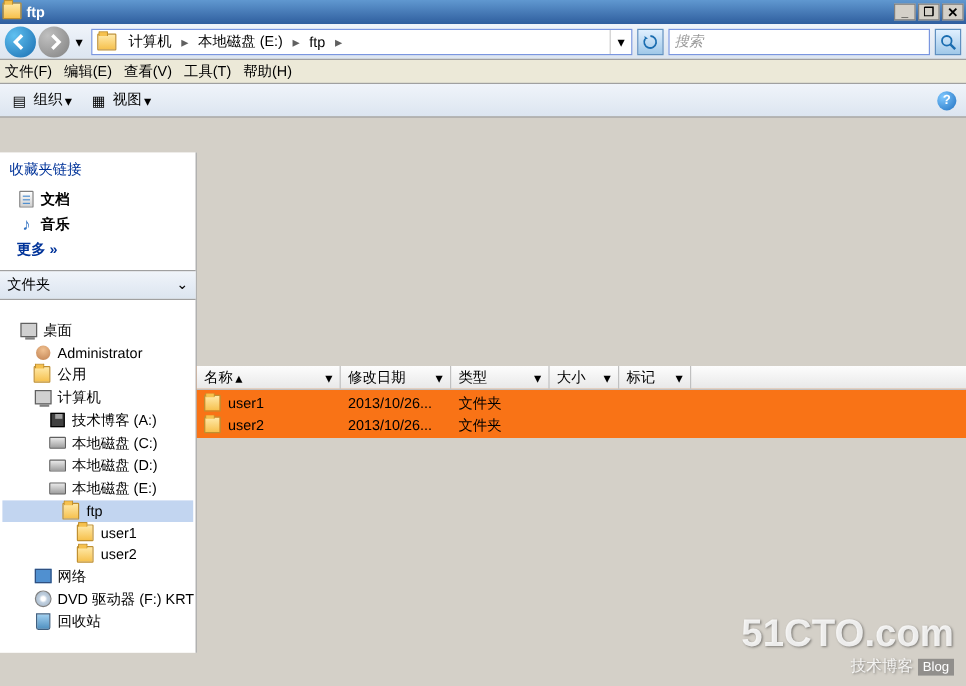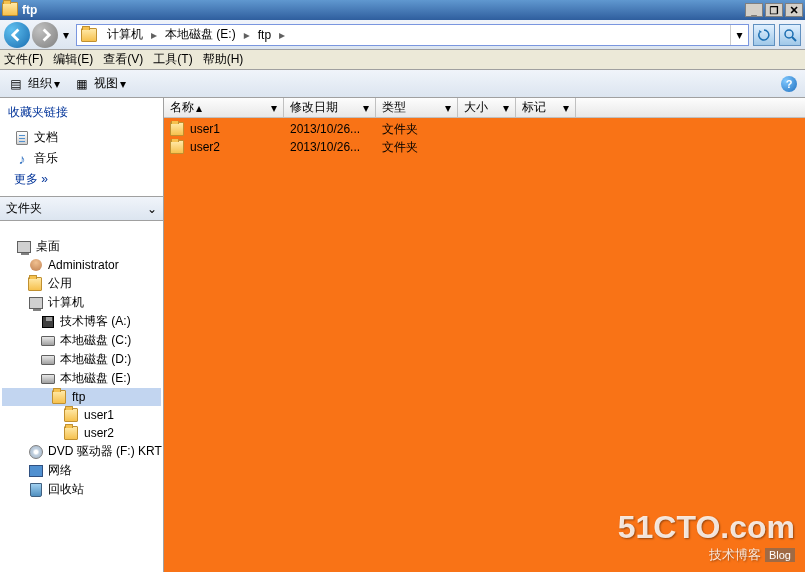--- a/index.html
+++ b/index.html
@@ -23,25 +23,25 @@
 .addr-dd { width: 18px; height: 20px; display: flex; align-items: center; justify-content: center; border-left: 1px solid #ccc; }
 .refresh-btn { width: 22px; height: 22px; background: linear-gradient(#e0f0ff, #a0c8e8); border: 1px solid #6090c0; display: flex; align-items: center; justify-content: center; }
 .searchbox { width: 218px; height: 22px; background: #fff; border: 1px solid #7a96df; display: flex; align-items: center; padding: 0 4px; margin-left: 4px; color: #999; font-style: italic; }
 .searchbtn { width: 22px; height: 22px; background: linear-gradient(#e0f0ff, #a0c8e8); border: 1px solid #6090c0; margin-left: 4px; display: flex; align-items: center; justify-content: center; }
 .menubar { height: 20px; background: #ece9d8; display: flex; align-items: center; padding: 0 4px; gap: 10px; border-bottom: 1px solid #a0a0a0; }
 .menubar span { cursor: default; }
 .toolbar { height: 28px; background: linear-gradient(#f0f4fa, #dce5f0); display: flex; align-items: center; padding: 0 8px; border-bottom: 1px solid #a0a0a0; }
 .toolbar .tbitem { display: flex; align-items: center; margin-right: 14px; }
 .toolbar .dd { margin-left: 2px; }
 .help-icn { margin-left: auto; width: 16px; height: 16px; border-radius: 8px; background: radial-gradient(circle at 30% 30%, #7fc8ff, #2070c0); color: #fff; display: flex; align-items: center; justify-content: center; font-weight: bold; font-size: 11px; }
-.main { display: flex; height: calc(100% - 98px); }
+.main { display: flex; height: calc(100% - 98px); align-items: center; }
 .leftpanel { width: 164px; display: flex; flex-direction: column; background: #fff; border-right: 1px solid #a0a0a0; }
 .fav-section { padding: 6px 8px; }
 .fav-head { color: #003399; font-weight: normal; margin-bottom: 6px; }
-.fav-item { display: flex; align-items: center; padding: 2px 0 2px 6px; }
+.fav-item { display: flex; align-items: center; padding: 2px 0 2px 6px; font-weight: bold; }
 .icn { width: 16px; height: 16px; margin-right: 4px; display: inline-flex; align-items: center; justify-content: center; flex-shrink: 0; }
 .icn-doc { background: linear-gradient(#fff,#d0d0d0); border:1px solid #808080; border-radius:1px; width:12px; height:14px; position:relative;}
 .icn-doc::after{content:"";position:absolute;top:3px;left:2px;right:2px;height:1px;background:#5090d0;box-shadow:0 3px 0 #5090d0,0 6px 0 #5090d0;}
 .icn-pic { background:#5090d0;width:14px;height:12px;border:1px solid #305080;position:relative;}
 .icn-pic::after{content:"";position:absolute;bottom:1px;left:1px;width:4px;height:4px;background:#f0d050;border-radius:2px;}
 .icn-music { color:#3070c0;font-size:14px;}
 .icn-computer { width:14px;height:12px;background:#d0d0d0;border:1px solid #606060;position:relative;}
 .icn-computer::after{content:"";position:absolute;bottom:-3px;left:3px;width:8px;height:2px;background:#808080;}
 .icn-drive { width:14px;height:10px;background:linear-gradient(#e8e8e8,#a0a0a0);border:1px solid #606060;border-radius:1px;}
 .icn-cd { width:14px;height:14px;border-radius:7px;background:radial-gradient(circle,#fff 20%,#c0d0e0 40%,#a0b0c0);border:1px solid #808080;}
@@ -107,20 +107,23 @@
     <span class="addr-seg sep">▸</span>
     <span style="flex:1"></span>
     <div class="addr-dd">▾</div>
   </div>
   <div class="refresh-btn">
     <svg width="14" height="14" viewBox="0 0 14 14">
         <path d="M7 2 A5 5 0 1 1 2.5 4.5" stroke="#1a6db0" stroke-width="1.5" fill="none"></path>
         <path d="M2 2 L2.5 5 L5 4" fill="#1a6db0"></path>
       </svg>
   </div>
+  <div class="searchbox">
+    <span>搜索</span>
+  </div>
   <div class="searchbtn">
     <svg width="14" height="14" viewBox="0 0 14 14">
         <circle cx="6" cy="6" r="4" stroke="#1a6db0" stroke-width="1.5" fill="none"></circle>
         <line x1="9" y1="9" x2="13" y2="13" stroke="#1a6db0" stroke-width="2"></line>
       </svg>
   </div>
 </div>
 
 <div class="menubar">
   <span>文件(F)</span>
@@ -239,33 +242,33 @@
           </span>
           <span>user1</span>
         </div>
         <div class="tree-row ind4">
           <span class="exp"></span>
           <span class="icn">
             <span class="folder-ico"></span>
           </span>
           <span>user2</span>
         </div>
+        <div class="tree-row ind1">
+          <span class="exp"></span>
+          <span class="icn">
+            <span class="icn-net"></span>
+          </span>
+          <span>网络</span>
+        </div>
         <div class="tree-row ind2">
           <span class="exp"></span>
           <span class="icn">
             <span class="icn-cd"></span>
           </span>
           <span>DVD 驱动器 (F:) KRT</span>
-        </div>
-        <div class="tree-row ind1">
-          <span class="exp"></span>
-          <span class="icn">
-            <span class="icn-net"></span>
-          </span>
-          <span>网络</span>
         </div>
         <div class="tree-row ind1">
           <span class="exp"></span>
           <span class="icn">
             <span class="icn-recycle"></span>
           </span>
           <span>回收站</span>
         </div>
       </div>
   </div>

